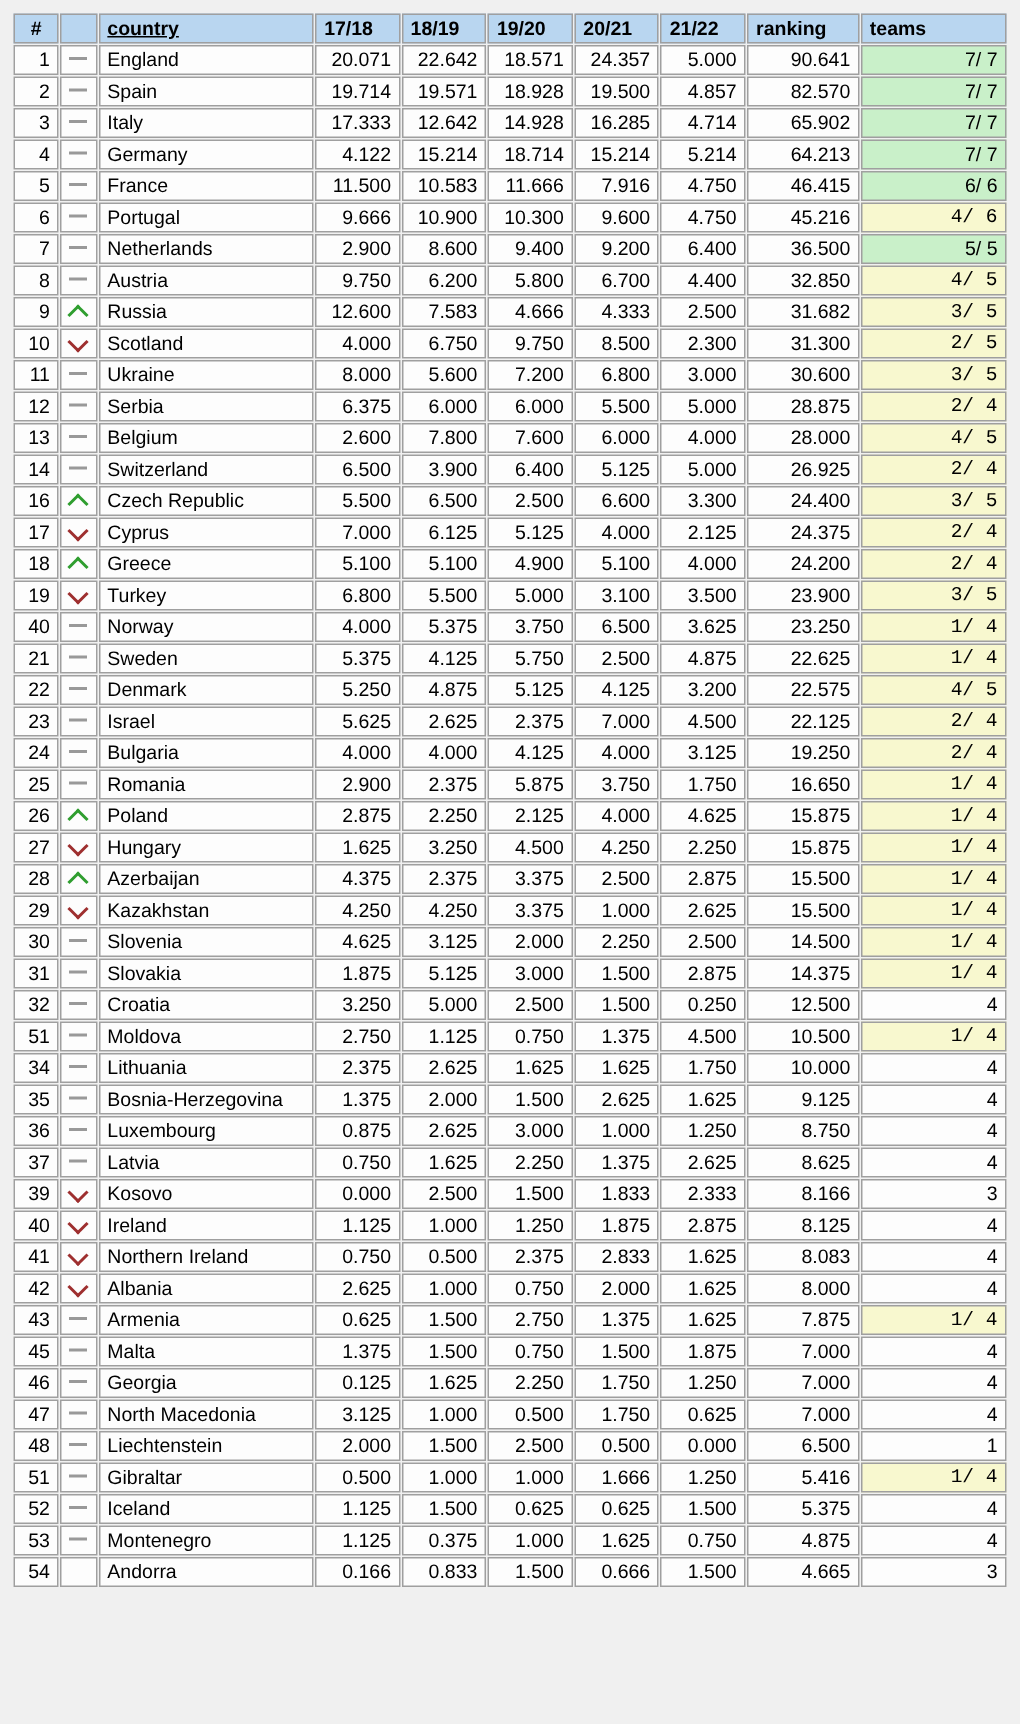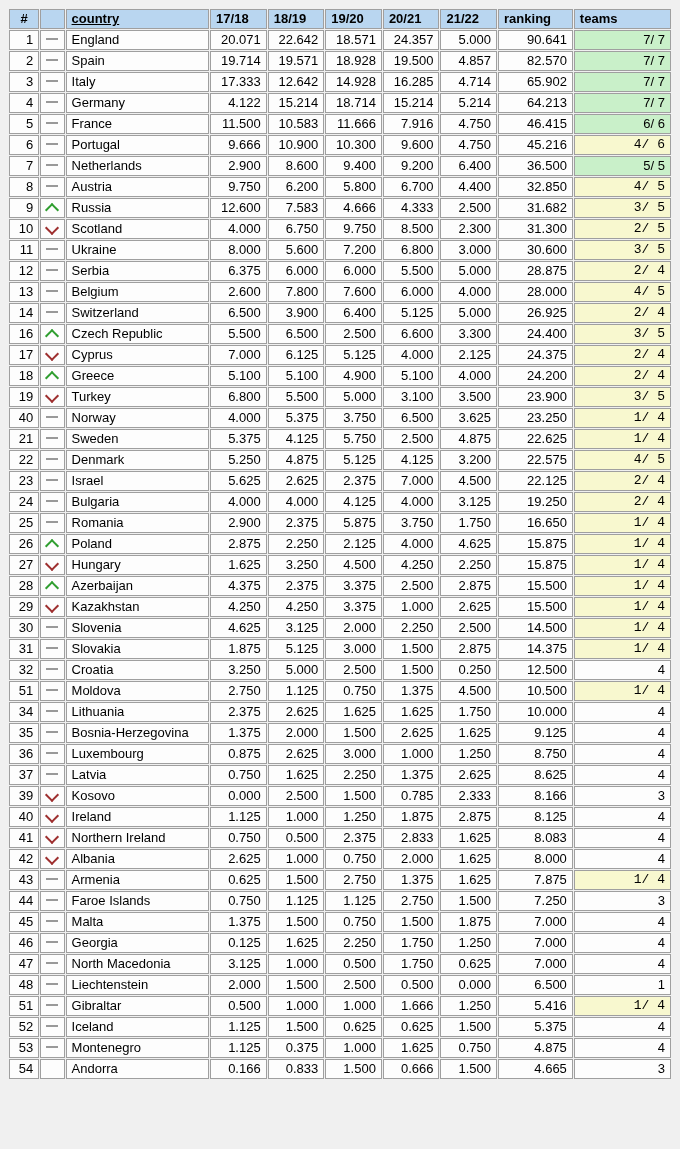--- a/index.html
+++ b/index.html
@@ -485,21 +485,21 @@
           <td class="num">8.625</td>
           <td class="num">4</td>
         </tr>
         <tr>
           <td class="num">39</td>
           <td class="mv-cell"><span class="mv mv-down"></span></td>
           <td class="country">Kosovo</td>
           <td class="num">0.000</td>
           <td class="num">2.500</td>
           <td class="num">1.500</td>
-          <td class="num">0.785</td>
+          <td class="num">1.833</td>
           <td class="num">2.333</td>
           <td class="num">8.166</td>
           <td class="num">3</td>
         </tr>
         <tr>
           <td class="num">40</td>
           <td class="mv-cell"><span class="mv mv-down"></span></td>
           <td class="country">Ireland</td>
           <td class="num">1.125</td>
           <td class="num">1.000</td>
@@ -537,32 +537,20 @@
           <td class="num">43</td>
           <td class="mv-cell"><span class="mv mv-same"></span></td>
           <td class="country">Armenia</td>
           <td class="num">0.625</td>
           <td class="num">1.500</td>
           <td class="num">2.750</td>
           <td class="num">1.375</td>
           <td class="num">1.625</td>
           <td class="num">7.875</td>
           <td class="num hl-yellow">1/ 4</td>
-        </tr>
-        <tr>
-          <td class="num">44</td>
-          <td class="mv-cell"><span class="mv mv-same"></span></td>
-          <td class="country">Faroe Islands</td>
-          <td class="num">0.750</td>
-          <td class="num">1.125</td>
-          <td class="num">1.125</td>
-          <td class="num">2.750</td>
-          <td class="num">1.500</td>
-          <td class="num">7.250</td>
-          <td class="num">3</td>
         </tr>
         <tr>
           <td class="num">45</td>
           <td class="mv-cell"><span class="mv mv-same"></span></td>
           <td class="country">Malta</td>
           <td class="num">1.375</td>
           <td class="num">1.500</td>
           <td class="num">0.750</td>
           <td class="num">1.500</td>
           <td class="num">1.875</td>

